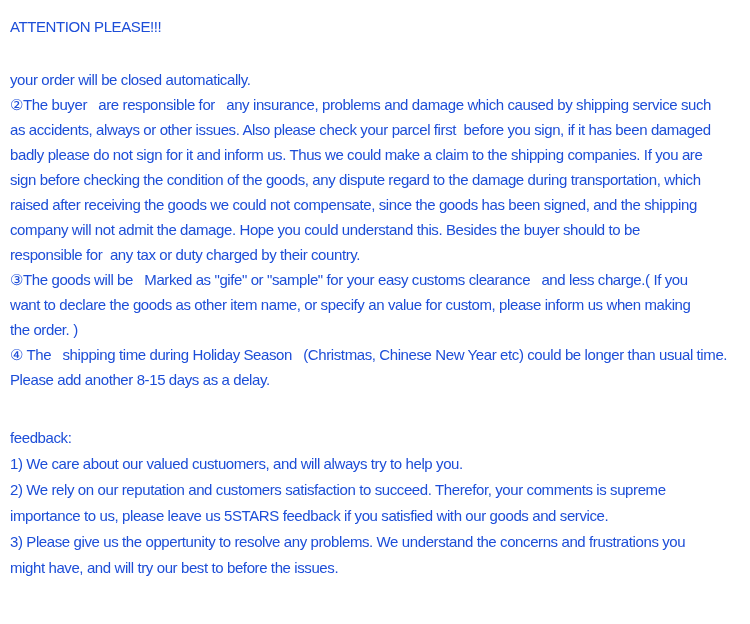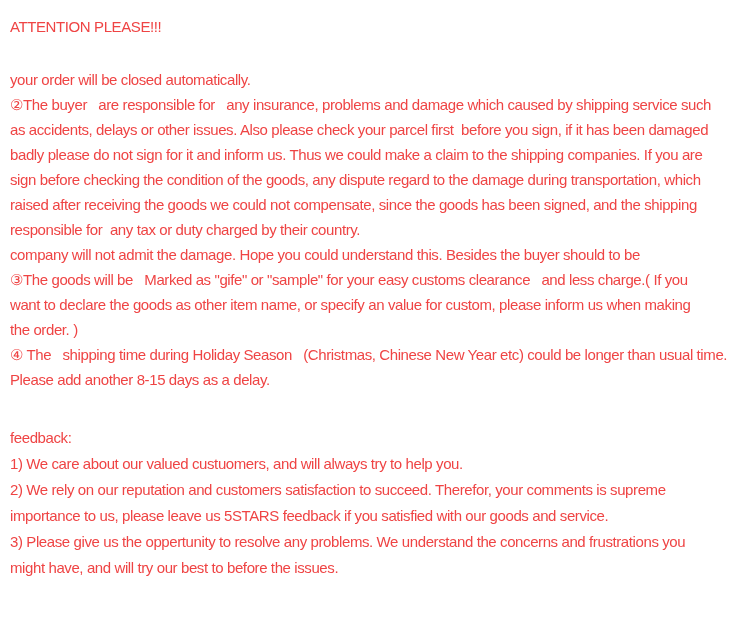--- a/index.html
+++ b/index.html
@@ -11,21 +11,21 @@
     overflow: hidden;
   }
   .doc {
     box-sizing: border-box;
     width: 750px;
     height: 624px;
     padding: 14px 8px 0 10px;
     font-family: "Liberation Sans", sans-serif;
     font-size: 15px;
     letter-spacing: -0.4px;
-    color: #ef4444;
+    color: #1d4ed8;
     background: #ffffff;
   }
   .doc-line {
     line-height: 25px;
     white-space: pre-wrap;
   }
   .header-block .doc-line {
     line-height: 25px;
   }
   .shipment-block {
@@ -43,26 +43,26 @@
 
 <div class="doc">
 
   <div class="header-block">
     <div class="doc-line">ATTENTION PLEASE!!!</div>
   </div>
 
   <div class="shipment-block">
       <div class="doc-line">your order will be closed automatically.</div>
       <div class="doc-line">②The buyer   are responsible for   any insurance, problems and damage which caused by shipping service such</div>
-      <div class="doc-line">as accidents, delays or other issues. Also please check your parcel first  before you sign, if it has been damaged</div>
+      <div class="doc-line">as accidents, always or other issues. Also please check your parcel first  before you sign, if it has been damaged</div>
       <div class="doc-line">badly please do not sign for it and inform us. Thus we could make a claim to the shipping companies. If you are</div>
       <div class="doc-line">sign before checking the condition of the goods, any dispute regard to the damage during transportation, which</div>
       <div class="doc-line">raised after receiving the goods we could not compensate, since the goods has been signed, and the shipping</div>
+      <div class="doc-line">company will not admit the damage. Hope you could understand this. Besides the buyer should to be</div>
       <div class="doc-line">responsible for  any tax or duty charged by their country.</div>
-      <div class="doc-line">company will not admit the damage. Hope you could understand this. Besides the buyer should to be</div>
       <div class="doc-line">③The goods will be   Marked as "gife" or "sample" for your easy customs clearance   and less charge.( If you</div>
       <div class="doc-line">want to declare the goods as other item name, or specify an value for custom, please inform us when making</div>
       <div class="doc-line">the order. )</div>
       <div class="doc-line">④ The   shipping time during Holiday Season   (Christmas, Chinese New Year etc) could be longer than usual time.</div>
       <div class="doc-line">Please add another 8-15 days as a delay.</div>
     </div>
 
   <div class="feedback-block">
     <div class="doc-line">feedback:</div>
     <div>

